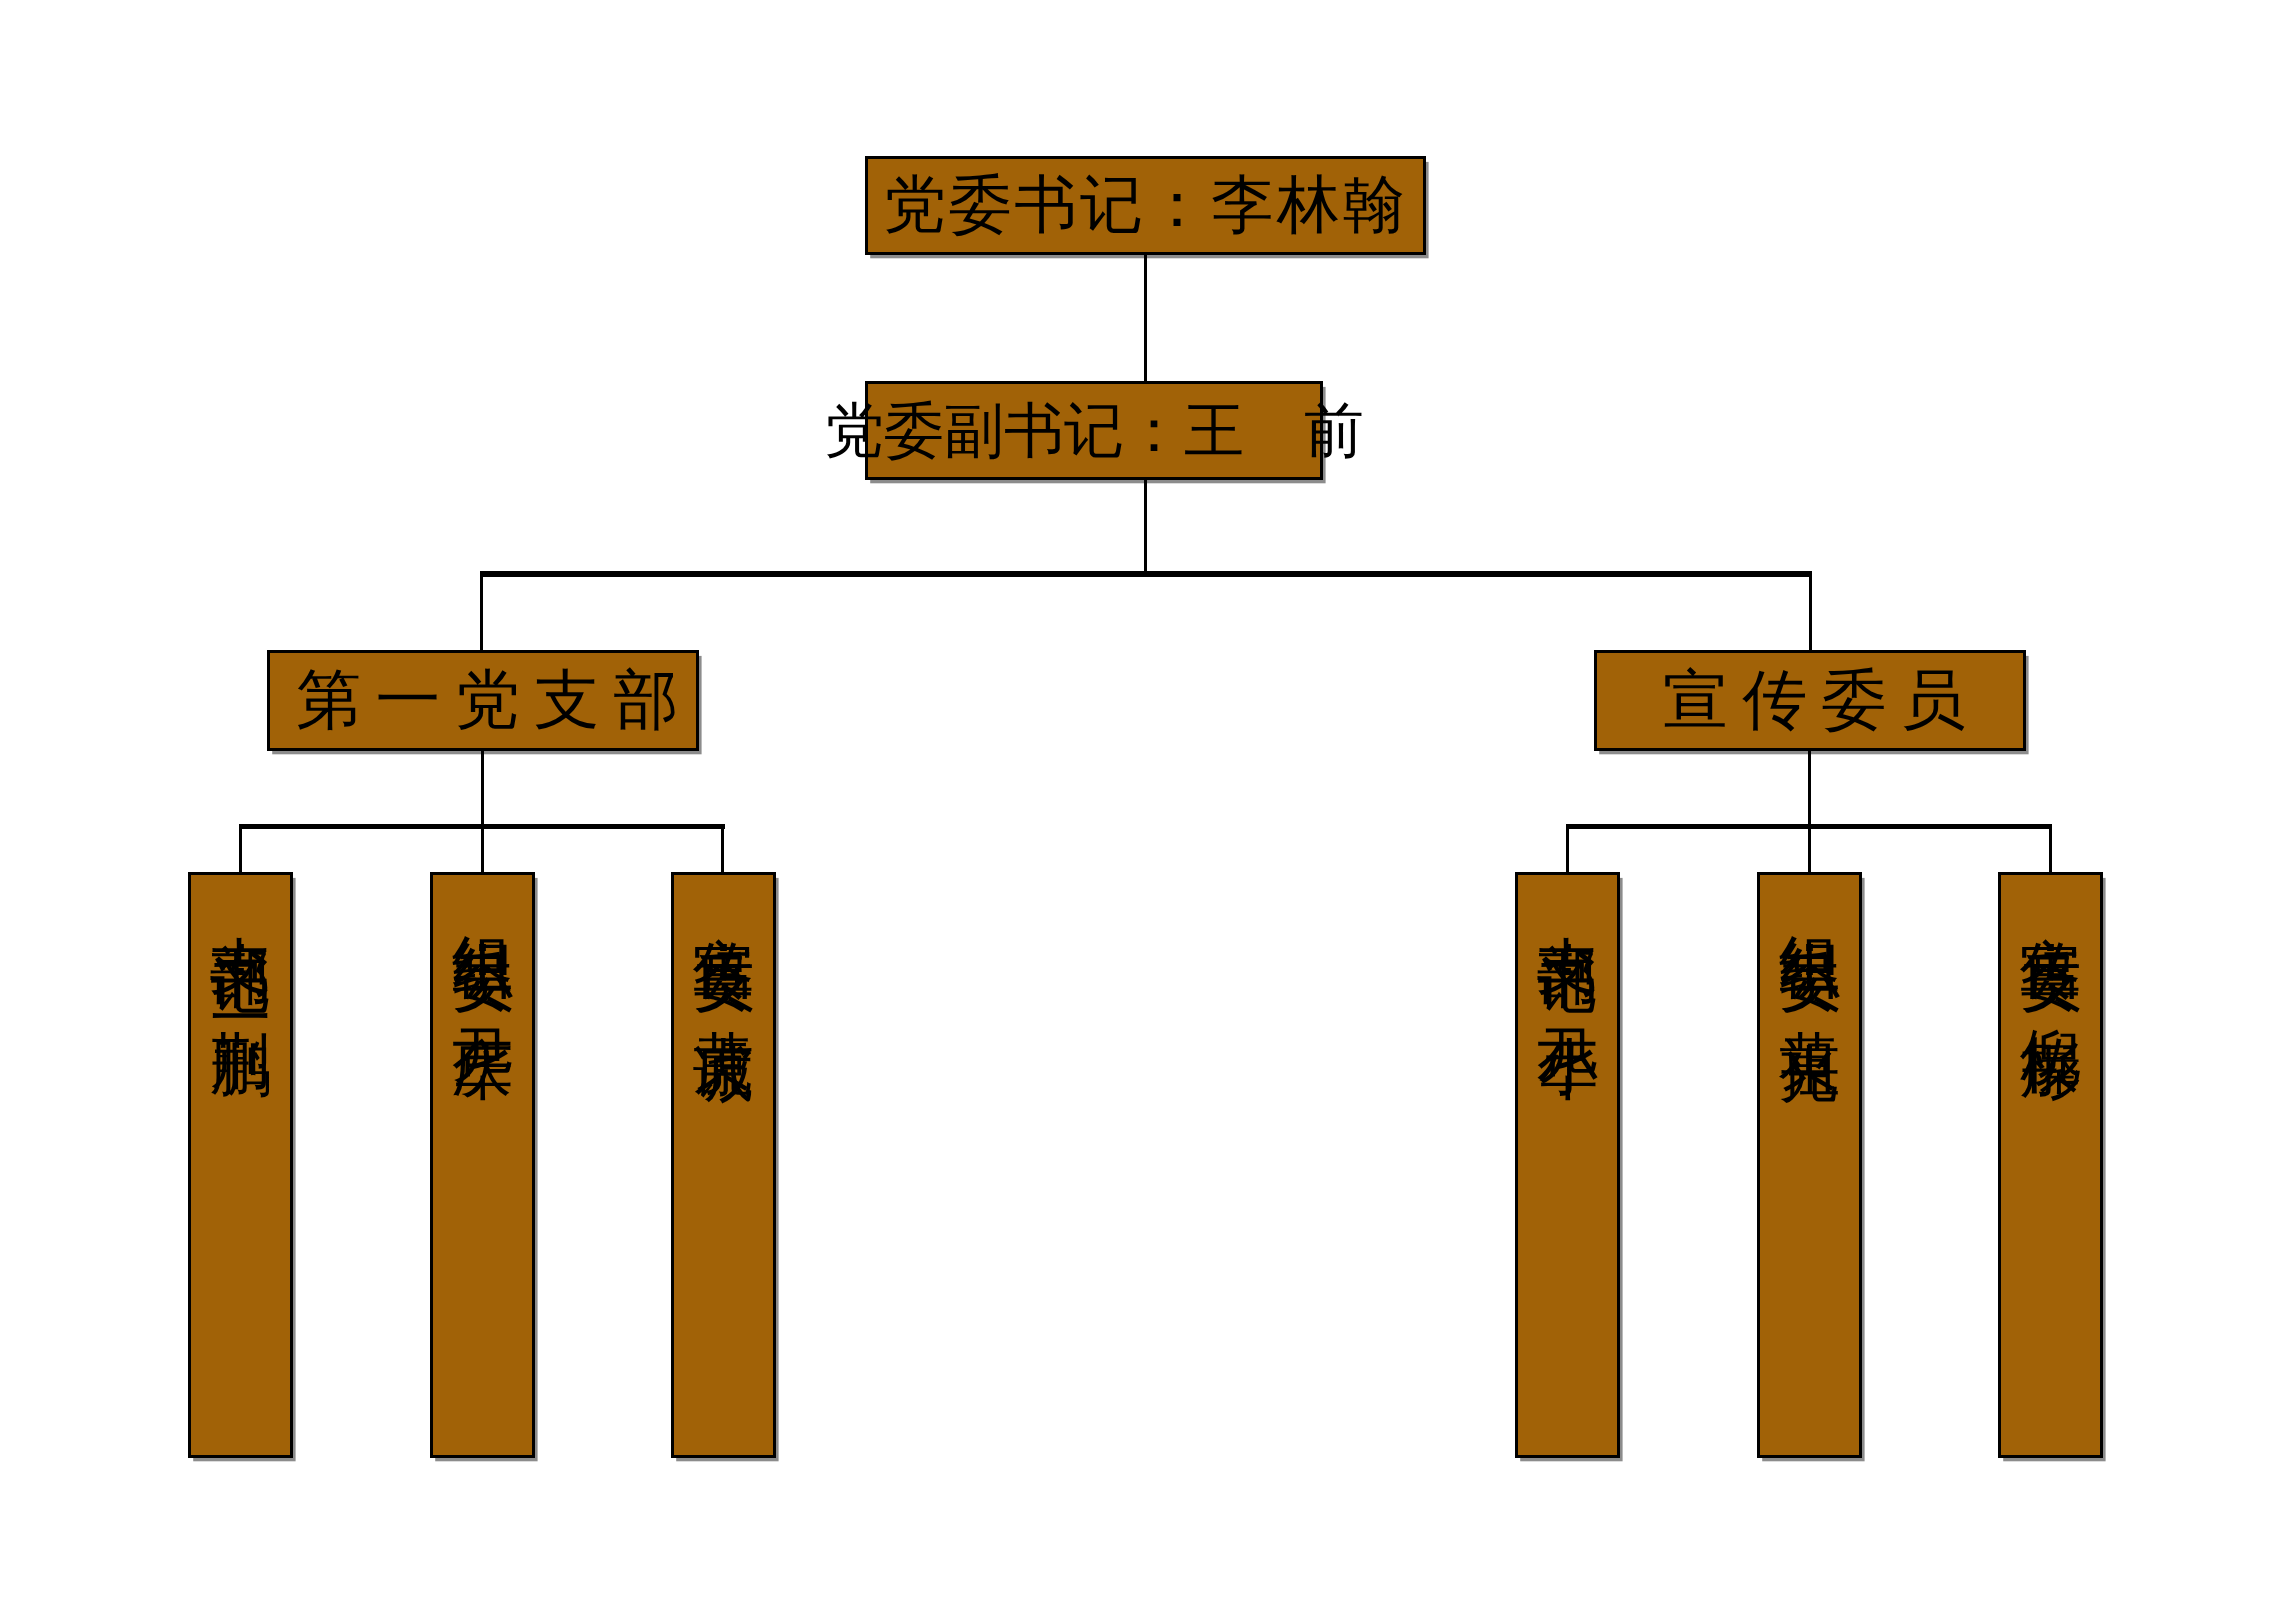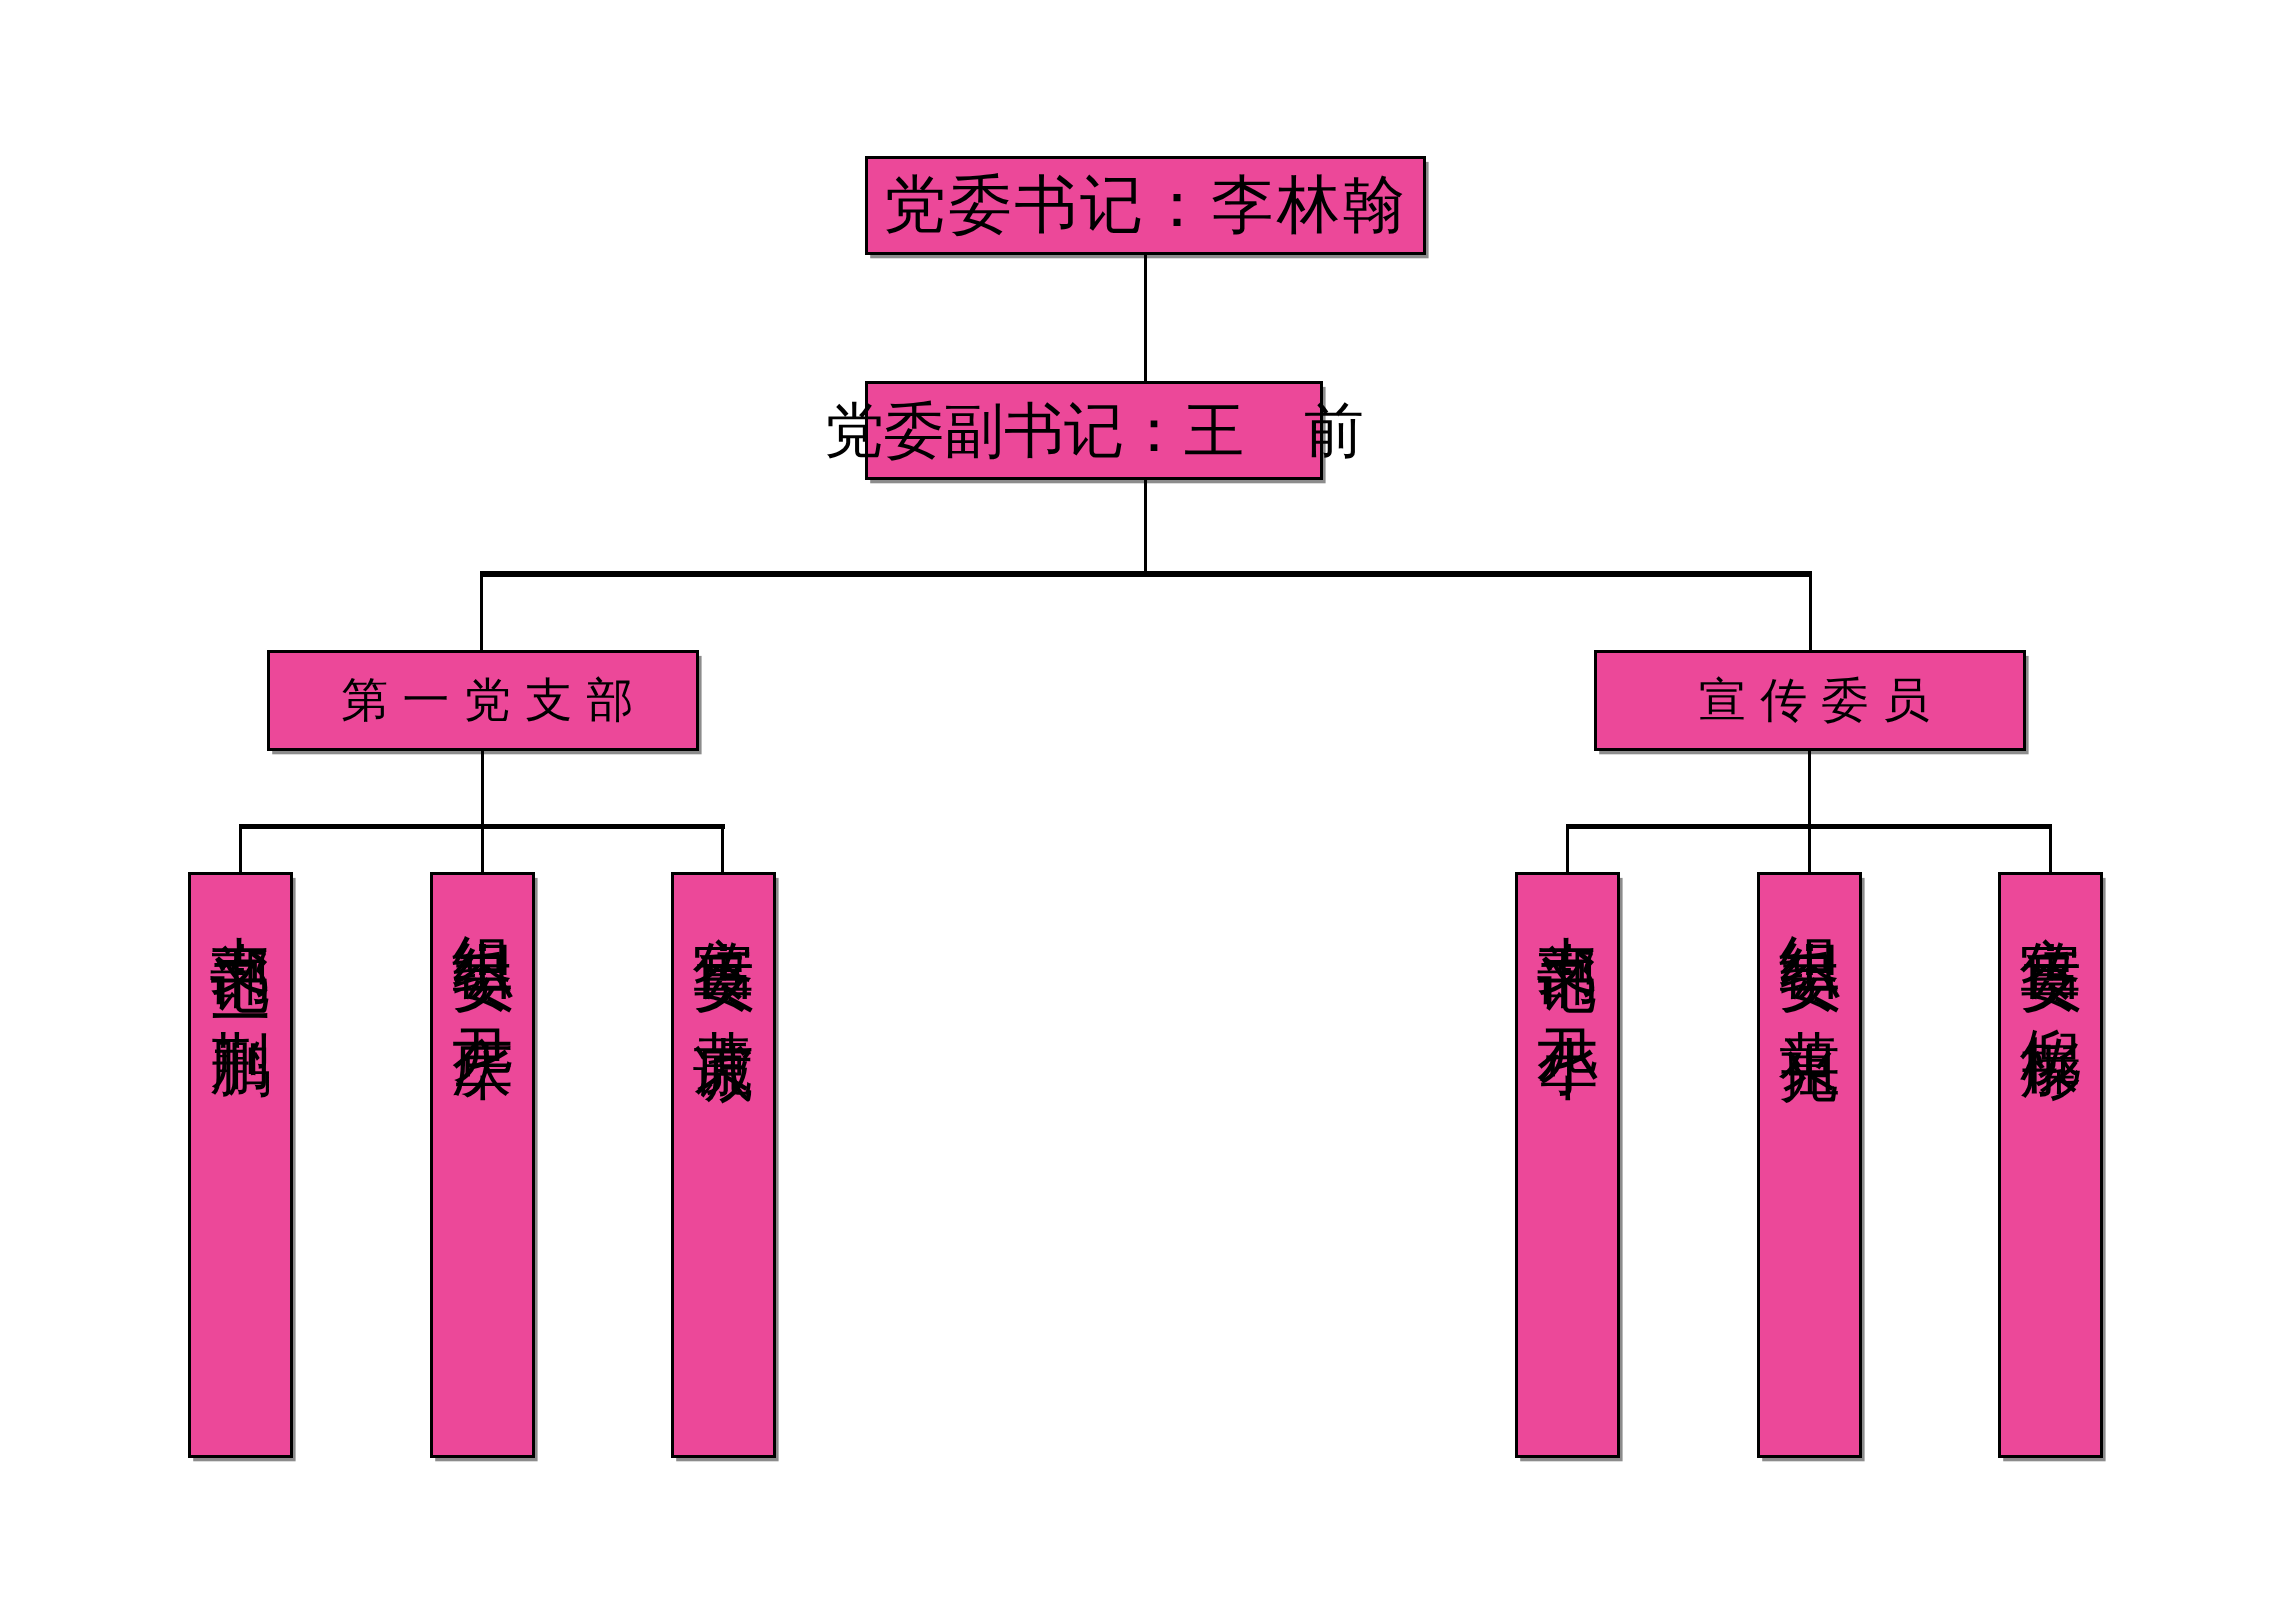--- a/index.html
+++ b/index.html
@@ -22,41 +22,41 @@
     height: 1616px;
     background: #ffffff;
   }
   .line {
     position: absolute;
     background: #000000;
   }
   .node {
     position: absolute;
     box-sizing: border-box;
-    background: #ec4899;
+    background: #a16207;
     border: 3.3px solid #000000;
     display: flex;
     align-items: center;
     justify-content: center;
     text-align: center;
     color: #000000;
     box-shadow: 3.9px 4.6px 0 -1.3px rgba(0,0,0,0.45);
   }
   .h-node {
     font-size: 63px;
     letter-spacing: 2.6px;
     white-space: nowrap;
     line-height: 1;
   }
   .h-node.deputy {
     font-size: 60px;
     letter-spacing: 0;
   }
   .h-node.branch {
-    font-size: 47px;
+    font-size: 65px;
     letter-spacing: 14.3px;
     padding-left: 23px; 
   }
   .v-node {
     writing-mode: vertical-rl;
     text-orientation: upright;
     font-size: 61px;
     letter-spacing: 6.5px;
     line-height: 1;
     padding: 11.7px 0;

